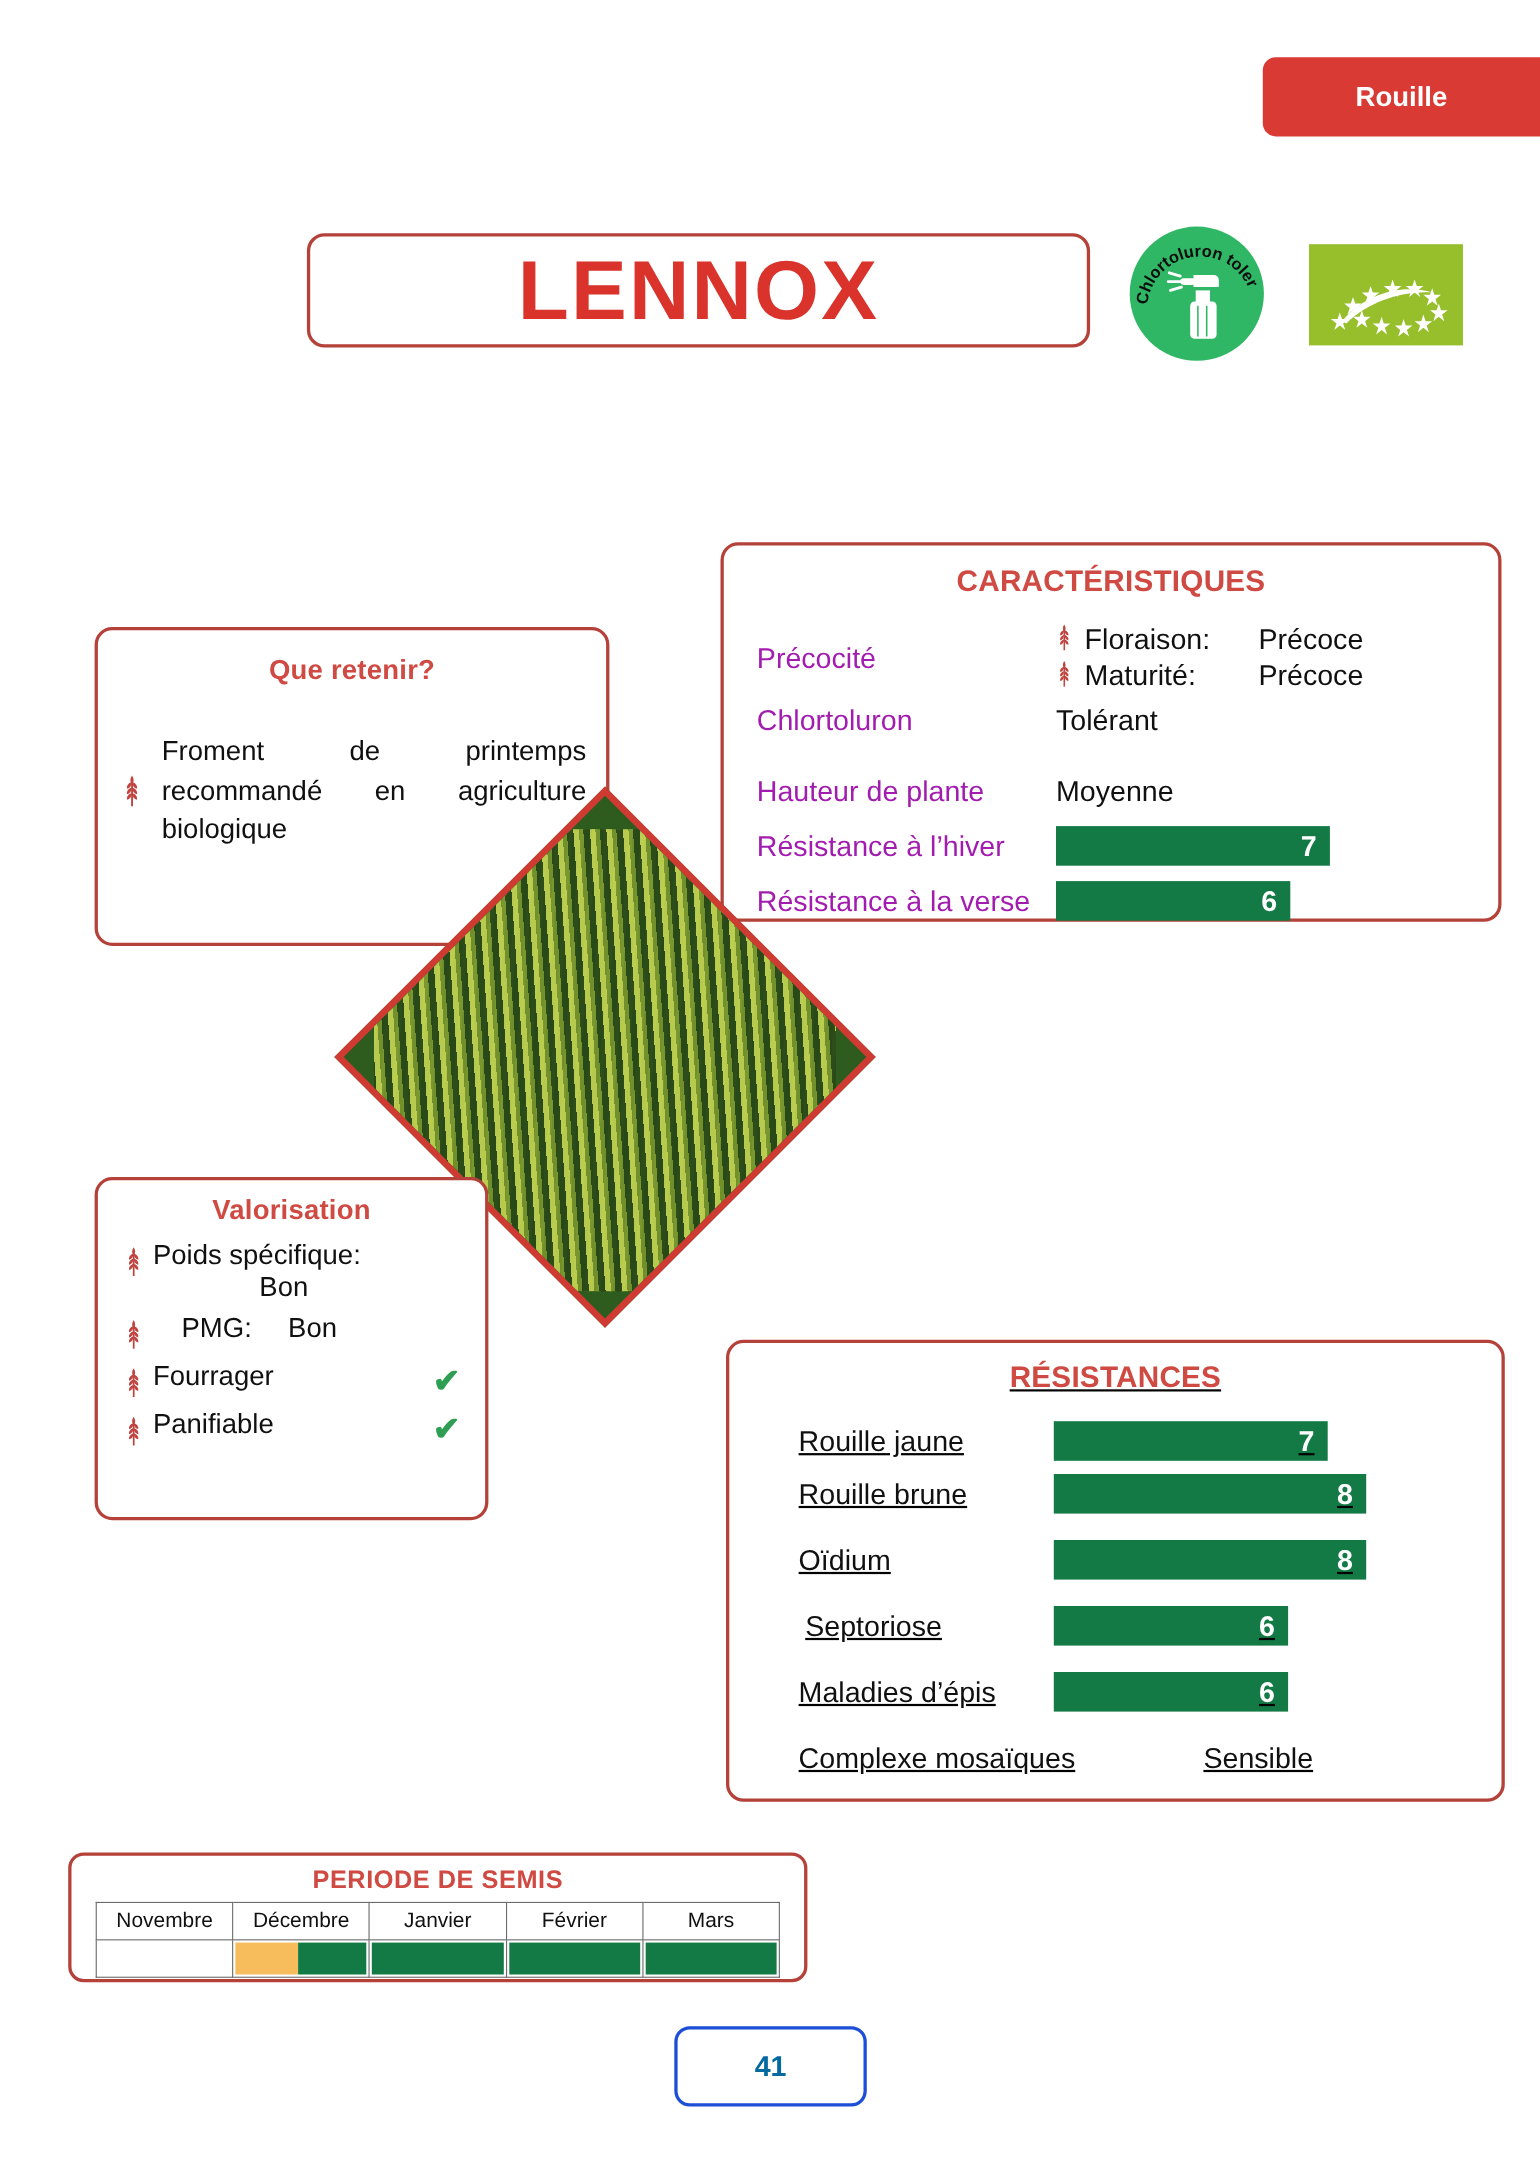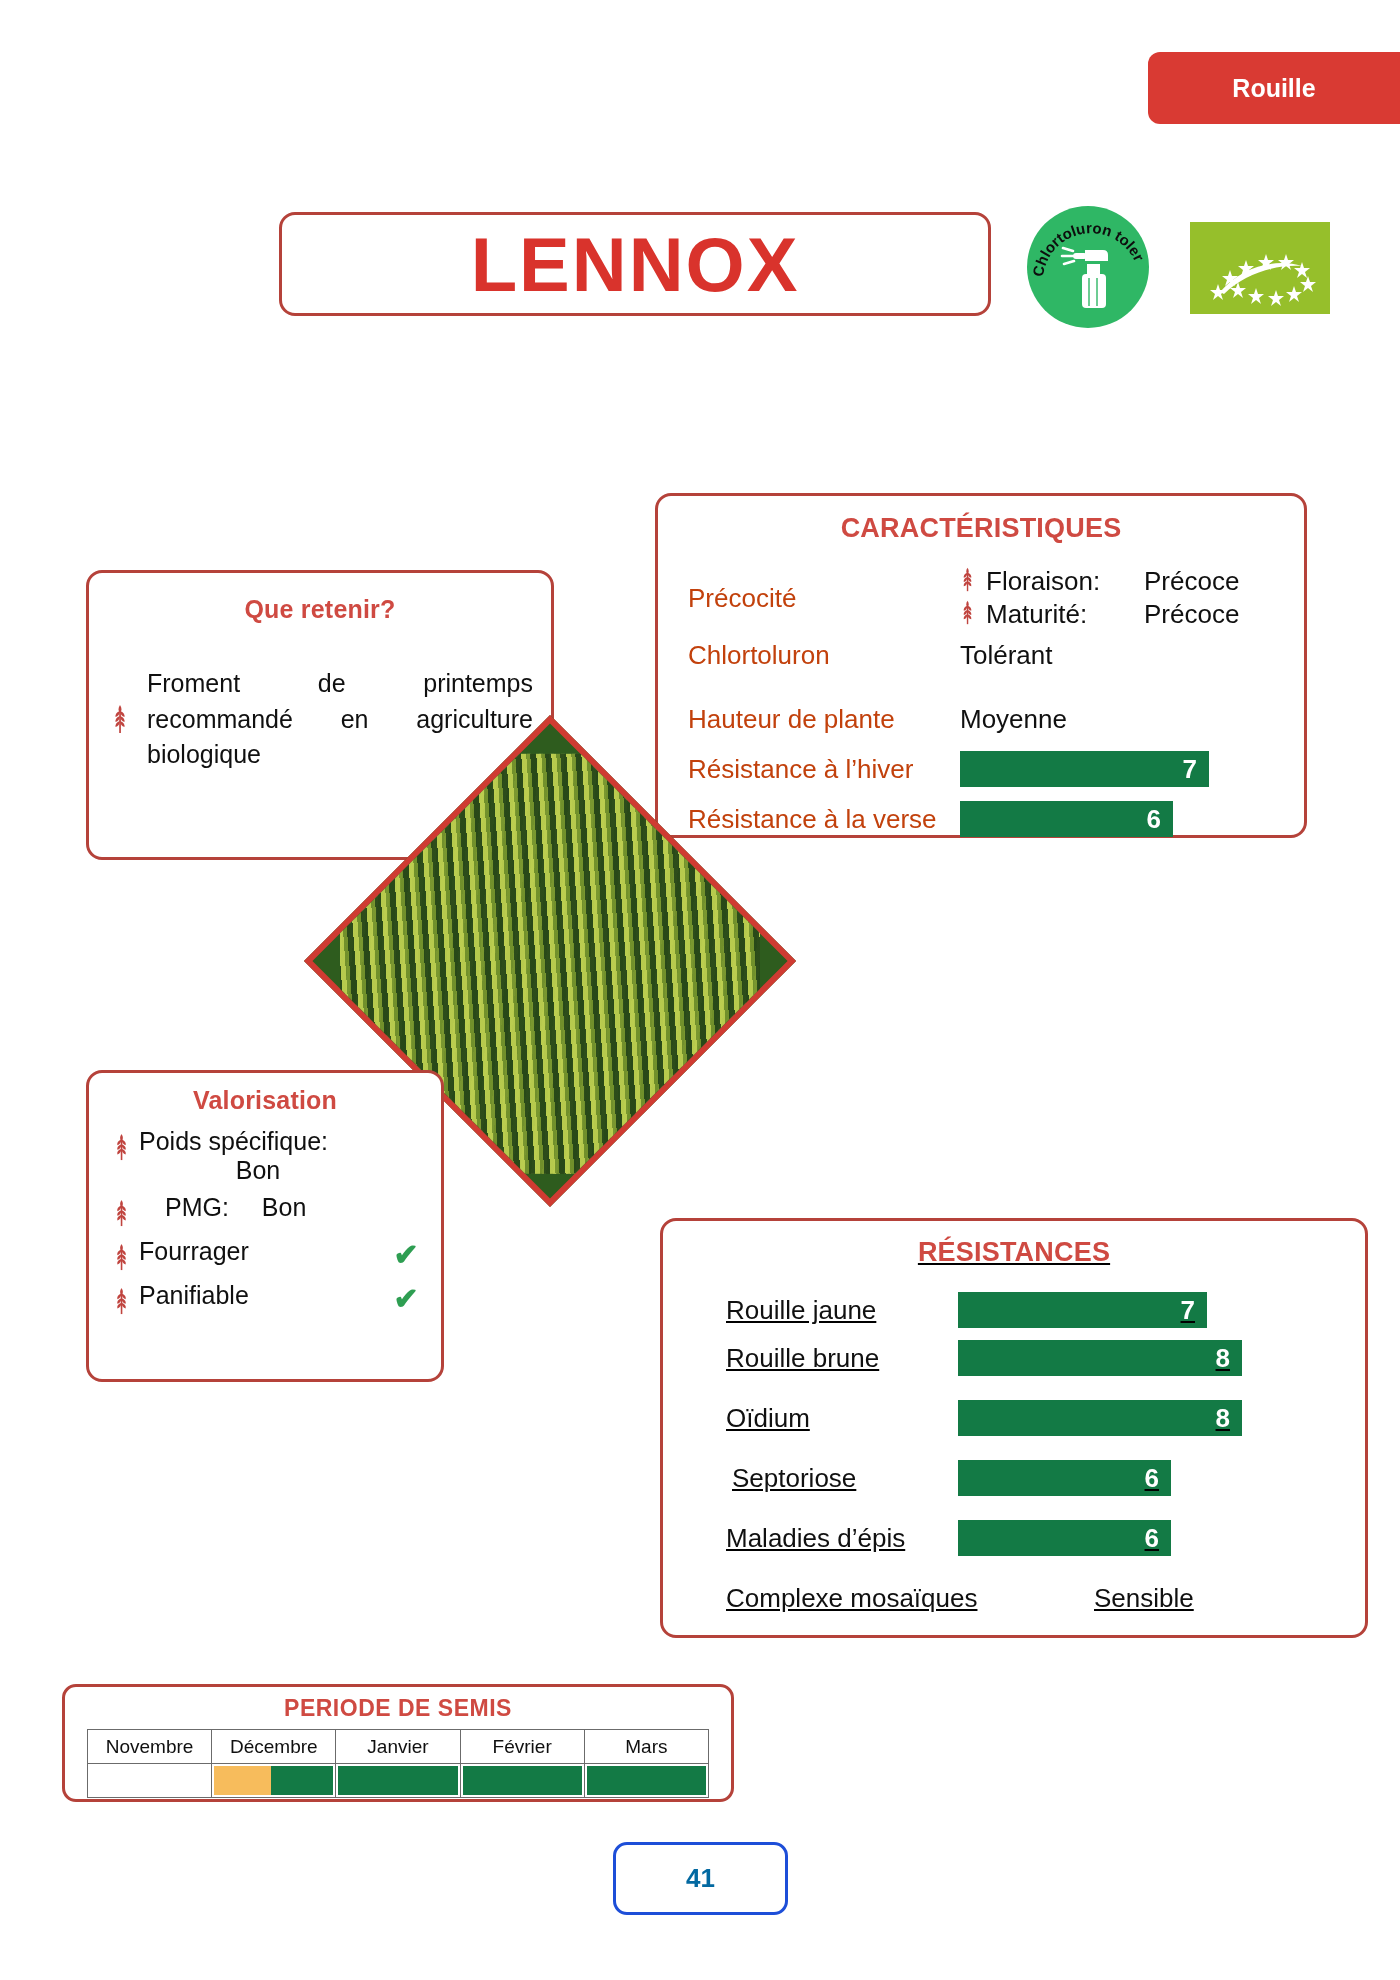--- a/index.html
+++ b/index.html
@@ -90,30 +90,30 @@
     margin-top: 42px; padding: 0 18px 0 22px;
     gap: 18px;
   }
   #retenir-text {
     font-size: 25px; color: #101010; line-height: 1.42;
     text-align: justify; text-align-last: justify;
     flex: 1;
   }
 
   
-  #panel-carac { left: 655px; top: 493px; width: 652px; height: 345px; }
+  #panel-carac { left: 655px; top: 493px; width: 710px; height: 345px; }
   #carac-title { margin-top: 17px; font-size: 27px; }
   .carac-rows { margin-top: 22px; padding-left: 30px; }
   .carac-row {
     display: flex; align-items: center;
     min-height: 50px;
   }
   .carac-label {
     width: 272px;
-    font-size: 26px; color: #c2410c;
+    font-size: 26px; color: #a21caf;
   }
   .carac-val { font-size: 26px; color: #101010; }
   .prec-block { display: flex; flex-direction: column; gap: 2px; }
   .prec-line { display: flex; align-items: center; gap: 8px; }
   .prec-key { font-size: 26px; width: 150px; color: #101010; }
   .prec-v   { font-size: 26px; color: #101010; }
 
   
   .bar-wrap { position: relative; height: 36px; }
   .bar {

